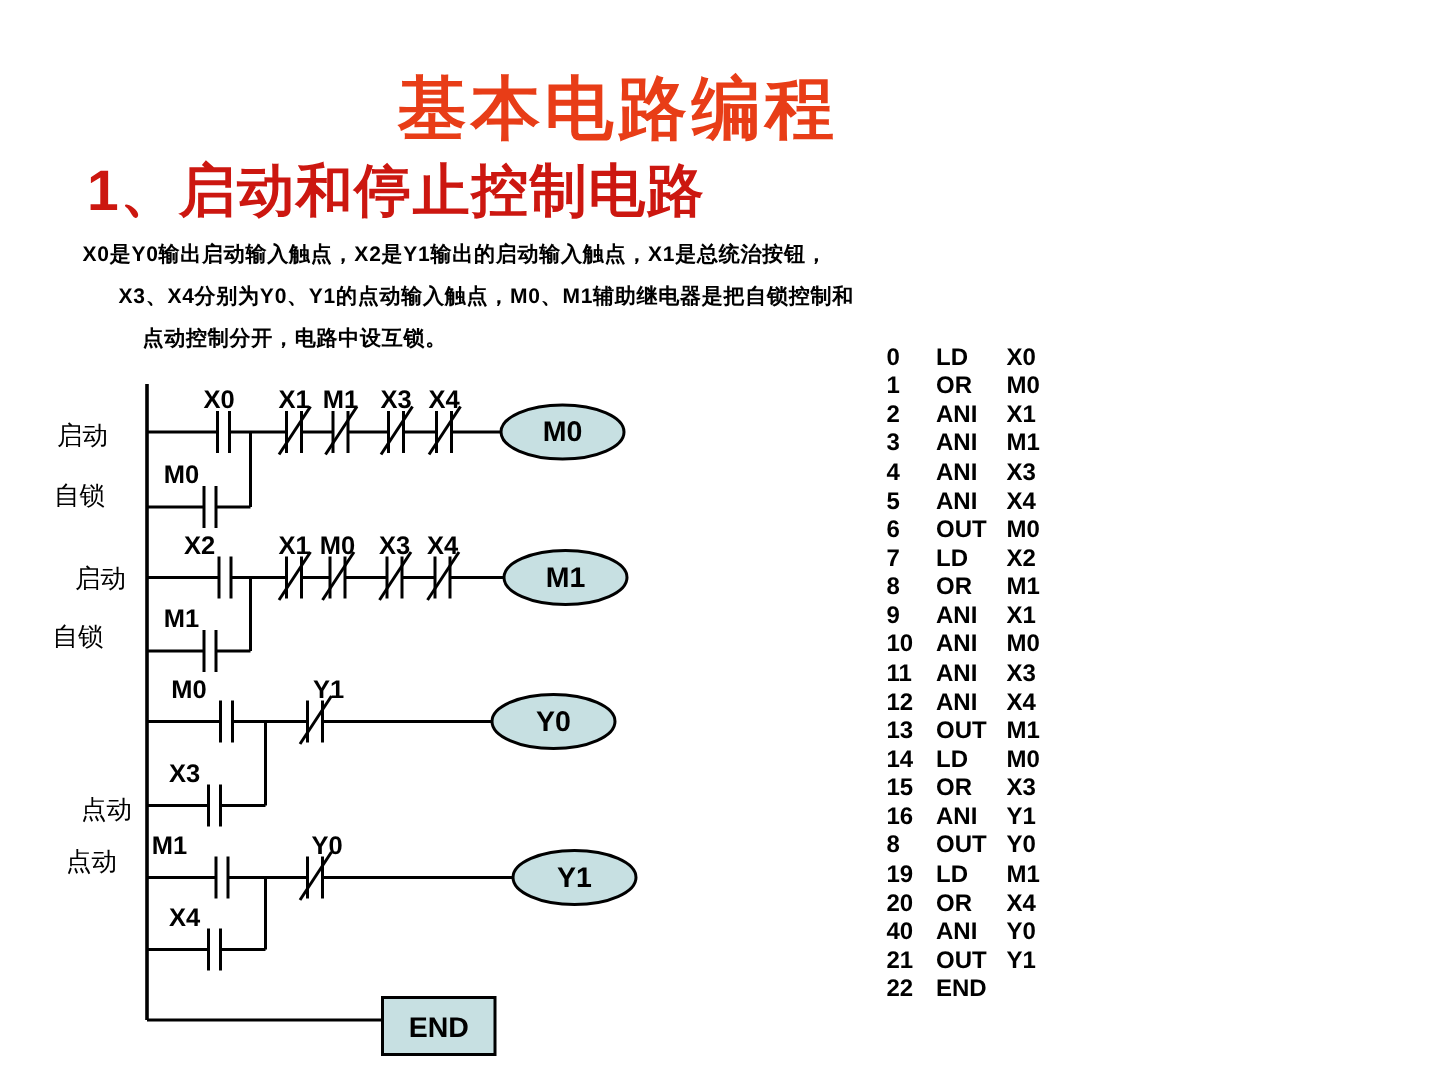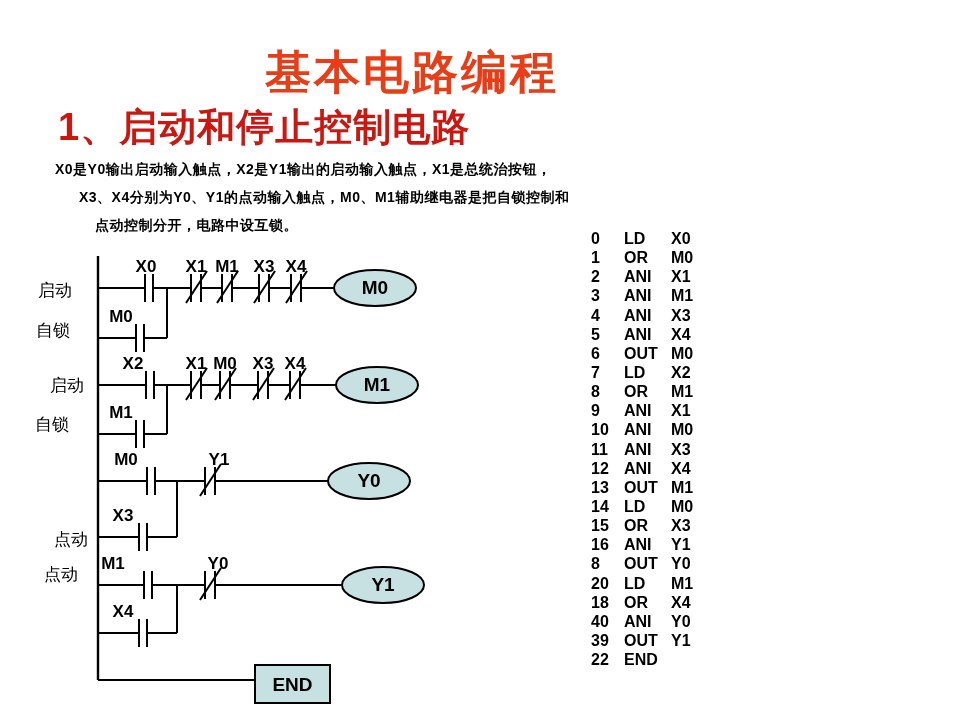--- a/index.html
+++ b/index.html
@@ -231,36 +231,36 @@
         <span class="col-n">16</span>
         <span class="col-op">ANI</span>
         <span class="col-arg">Y1</span>
       </div>
       <div class="ins-row">
         <span class="col-n">8</span>
         <span class="col-op">OUT</span>
         <span class="col-arg">Y0</span>
       </div>
       <div class="ins-row">
+        <span class="col-n">19</span>
+        <span class="col-op">LD</span>
+        <span class="col-arg">M1</span>
+      </div>
+      <div class="ins-row">
         <span class="col-n">20</span>
-        <span class="col-op">LD</span>
-        <span class="col-arg">M1</span>
-      </div>
-      <div class="ins-row">
-        <span class="col-n">18</span>
         <span class="col-op">OR</span>
         <span class="col-arg">X4</span>
       </div>
       <div class="ins-row">
         <span class="col-n">40</span>
         <span class="col-op">ANI</span>
         <span class="col-arg">Y0</span>
       </div>
       <div class="ins-row">
-        <span class="col-n">39</span>
+        <span class="col-n">21</span>
         <span class="col-op">OUT</span>
         <span class="col-arg">Y1</span>
       </div>
       <div class="ins-row">
         <span class="col-n">22</span>
         <span class="col-op">END</span>
         <span class="col-arg"></span>
       </div>
     </div>
 </div>

